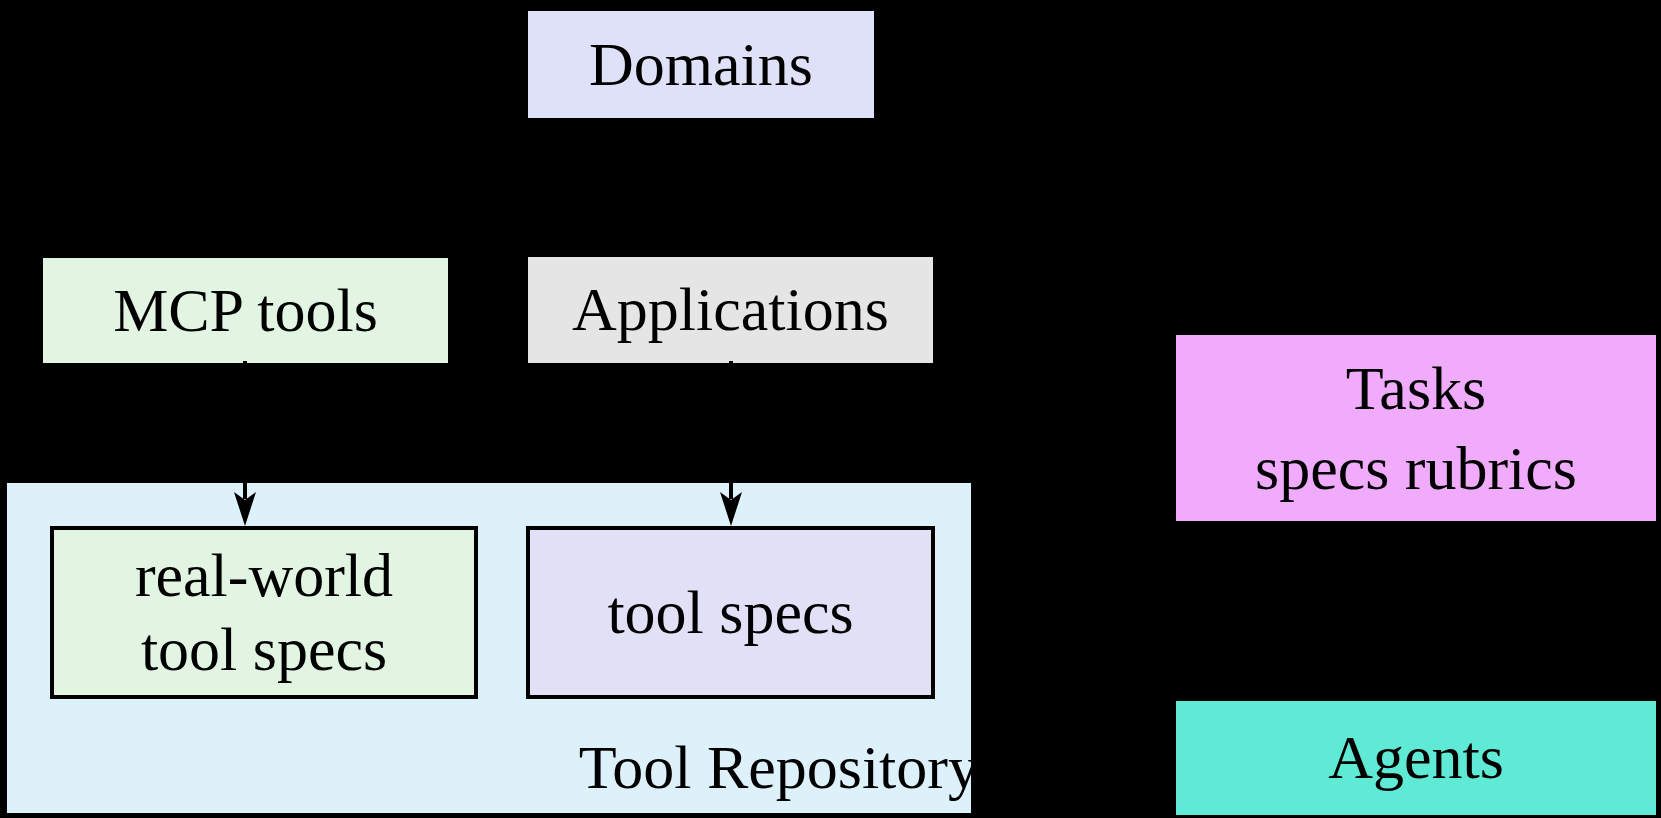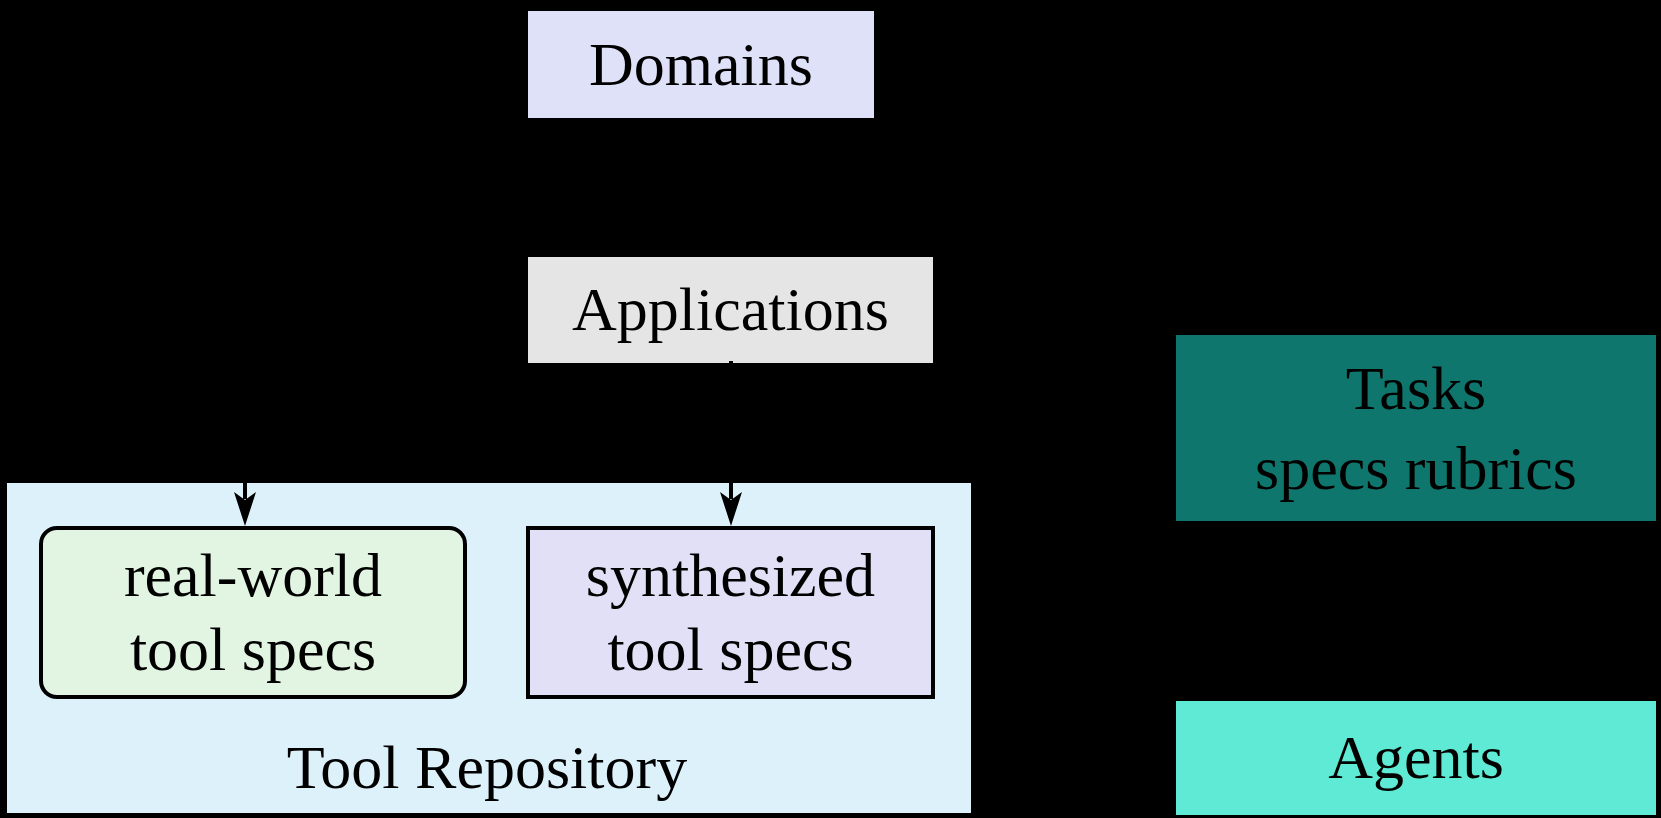--- a/index.html
+++ b/index.html
@@ -20,46 +20,49 @@
   .applications{left:528px;top:257px;width:405px;height:106px;}
   
   .tasks{left:1176px;top:335px;width:480px;height:186px;line-height:80px;}
   .agents{left:1176px;top:701px;width:480px;height:114px;}
   
   .repo{
     position:absolute;left:5px;top:481px;width:968px;height:334px;
     border:2px solid #000;box-sizing:border-box;z-index:1;
   }
   .inner{border:4px solid #000;z-index:3;line-height:1.18;}
-  .realworld{left:39px;top:526px;width:428px;height:173px;border-radius:18px;}
+  .realworld{left:50px;top:526px;width:428px;height:173px;}
   .synthesized{left:526px;top:526px;width:409px;height:173px;}
   .repo-label{
-    position:absolute;left:3px;top:727px;width:968px;height:80px;
-    display:flex;align-items:center;justify-content:center;
+    position:absolute;left:11px;top:727px;width:968px;height:80px;
+    display:flex;align-items:center;justify-content:flex-end;
     font-size:62px;z-index:2;
   }
   .arrow{position:absolute;z-index:2;}
   .arrow-1{left:225px;top:361px;}
   .arrow-2{left:711px;top:361px;}
 </style>
 </head>
 <body>
 
 <div class="canvas">
 
   <div class="box plain domains" style="background-color: rgb(222, 225, 247);">
     <span>Domains</span>
   </div>
 
+  <div class="box plain mcp" style="background-color: rgb(225, 245, 226);">
+    <span>MCP tools</span>
+  </div>
 
   <div class="box plain applications" style="background-color: #e5e5e5;">
     <span>Applications</span>
   </div>
 
-  <div class="box plain tasks" style="background-color: #0f766e;">
+  <div class="box plain tasks" style="background-color: #f0abfc;">
     <span>Tasks</span>
     <span>specs rubrics</span>
   </div>
 
   <div class="box plain agents" style="background-color: #5eead4;">
     <span>Agents</span>
   </div>
 
   <div class="repo" style="background-color: rgb(221, 241, 250);"></div>
 
@@ -71,21 +74,20 @@
     <line x1="20" y1="0" x2="20" y2="138" stroke="#000000" stroke-width="4"></line>
     <polygon points="20,165 9,131 20,139 31,131" fill="#000000"></polygon>
   </svg>
 
   <div class="box inner realworld" style="background-color: rgb(225, 245, 226);">
     <span>real-world</span>
     <span>tool specs</span>
   </div>
 
   <div class="box inner synthesized" style="background-color: rgb(225, 224, 246);">
-    <span>synthesized</span>
     <span>tool specs</span>
   </div>
 
   <div class="repo-label">
     <span>Tool Repository</span>
   </div>
 
 </div>
 
 </body></html>

